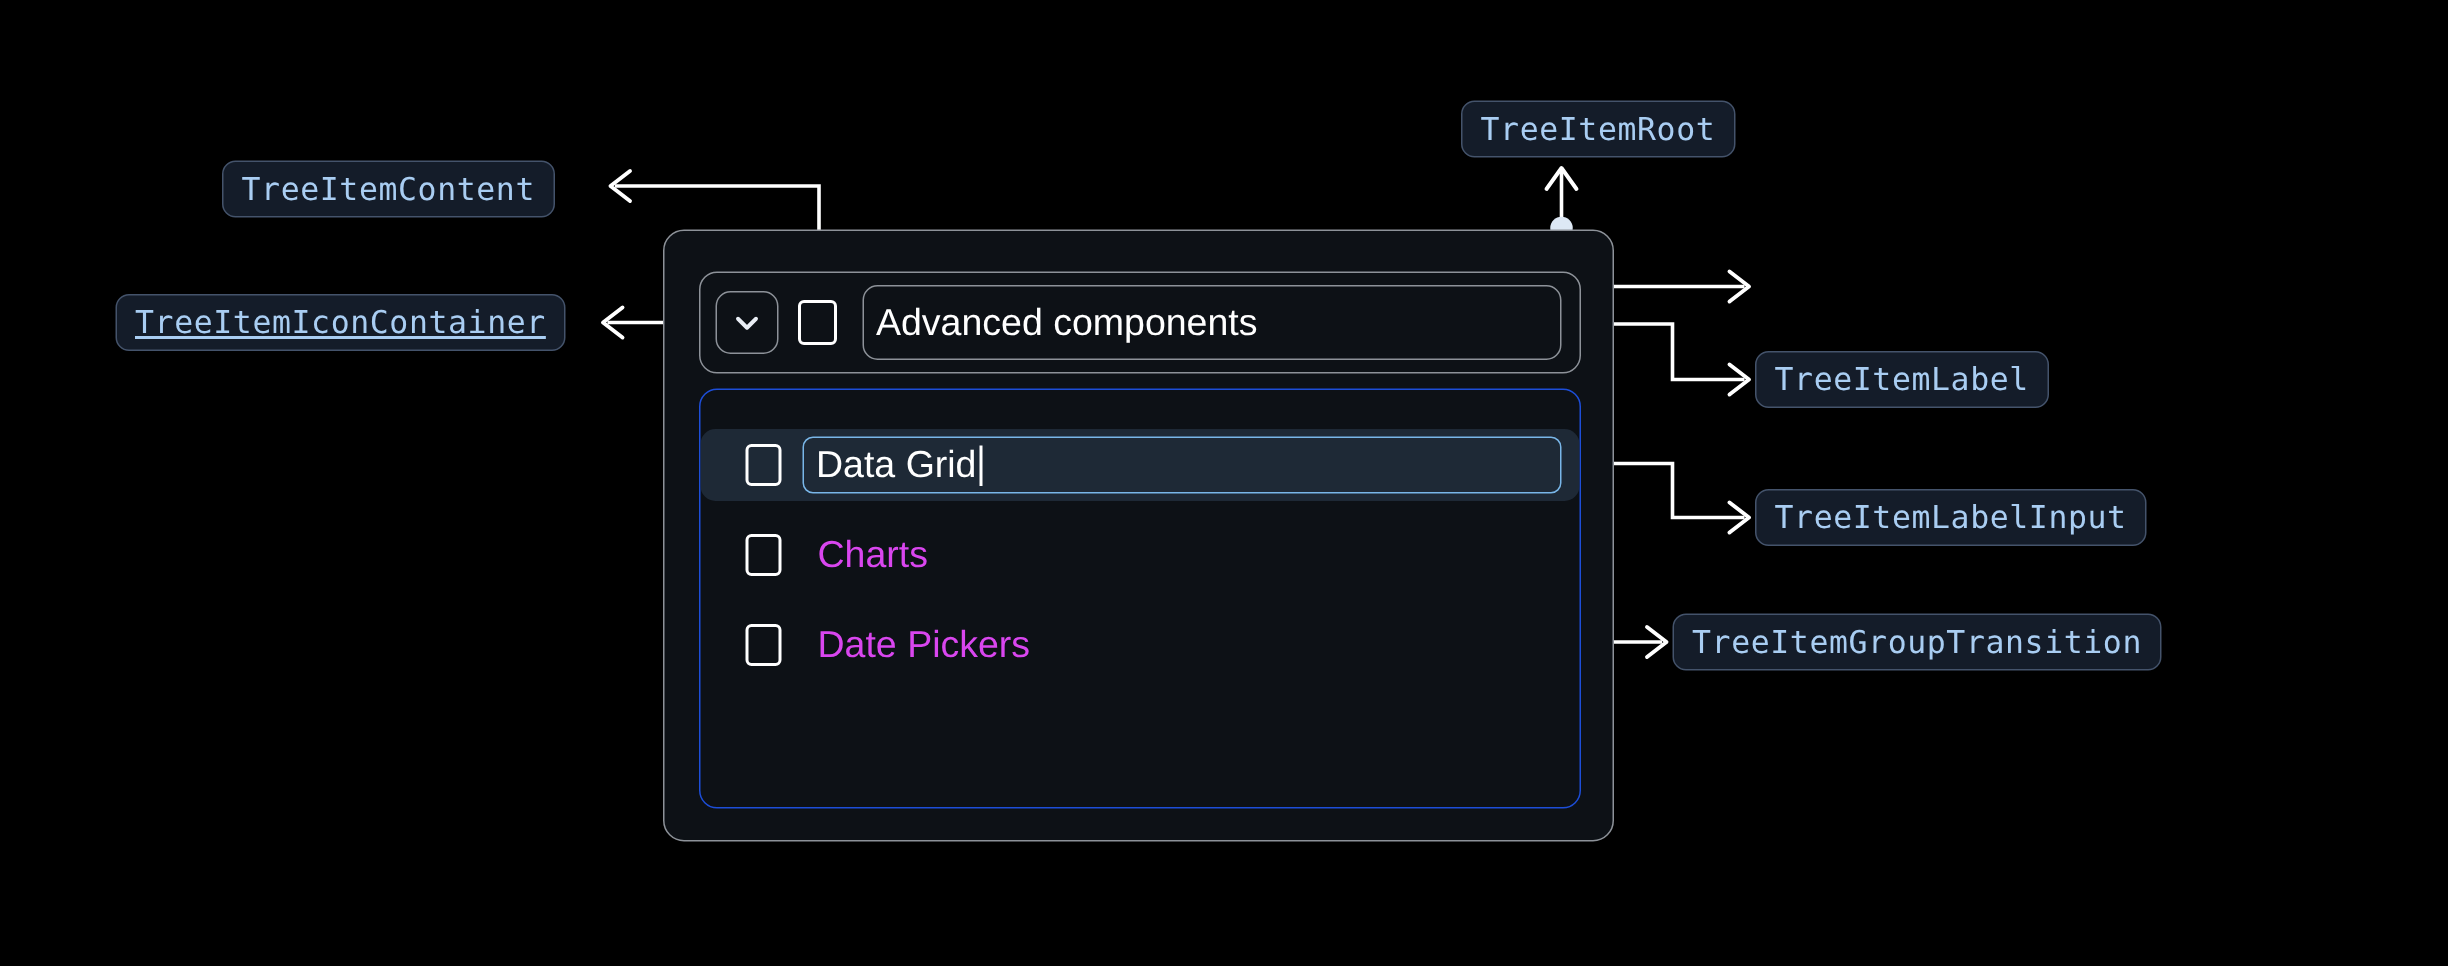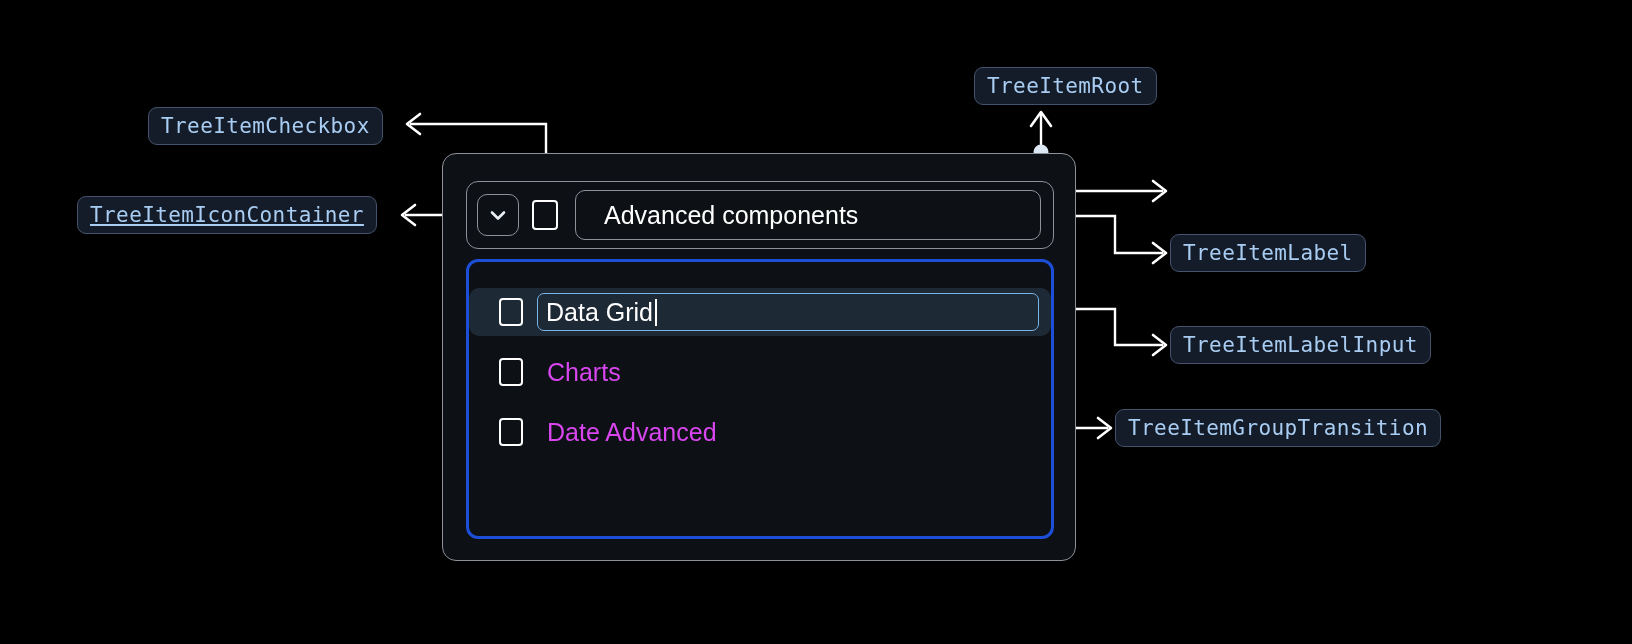--- a/index.html
+++ b/index.html
@@ -107,33 +107,33 @@
   #label-box {
     flex: 1 1 auto;
     height: 50px;
     box-sizing: border-box;
     margin-left: 10px;
     margin-right: 12px;
     border: 1px solid #8d9299;
     border-radius: 10px;
     display: flex;
     align-items: center;
-    padding-left: 28px;
+    padding-left: 8px;
     color: #ffffff;
     font-size: 25px;
   }
 
   #group-transition {
     position: absolute;
     left: 466px;
     top: 259px;
     width: 588px;
     height: 280px;
     box-sizing: border-box;
-    border: 3px solid #1d4ed8;
+    border: 1px solid #1d4ed8;
     border-radius: 12px;
     background: #0d1116;
     overflow: hidden;
     padding-top: 26px;
   }
 
   .t-row {
     position: relative;
     height: 48px;
     display: flex;
@@ -222,21 +222,21 @@
       <circle cx="546" cy="190" r="7.5"></circle>
       <circle cx="492" cy="215" r="7.5"></circle>
       <circle cx="1041" cy="152" r="7.5"></circle>
       <circle cx="1053" cy="191" r="7.5"></circle>
       <circle cx="1042" cy="216" r="7.5"></circle>
       <circle cx="1040" cy="309" r="7.5"></circle>
       <circle cx="1053" cy="428" r="7.5"></circle>
     </g>
   </svg>
 
-  <div class="chip" style="left:148px; top:107px;">TreeItemCheckbox</div>
+  <div class="chip" style="left:148px; top:107px;">TreeItemContent</div>
 
   <div class="chip" style="left:77px; top:196px;text-decoration:underline;">TreeItemIconContainer</div>
 
   <div class="chip" style="left:974px; top:67px;">TreeItemRoot</div>
 
 
   <div class="chip" style="left:1170px; top:234px;">TreeItemLabel</div>
 
   <div class="chip" style="left:1115px; top:409px;">TreeItemGroupTransition</div>
 
@@ -274,18 +274,18 @@
 
     <div class="t-row">
       <div class="pad"></div>
       <div class="t-cbox"></div>
       <div class="t-text">Charts</div>
     </div>
 
     <div class="t-row">
       <div class="pad"></div>
       <div class="t-cbox"></div>
-      <div class="t-text">Date Advanced</div>
+      <div class="t-text">Date Pickers</div>
     </div>
 
 
   </div>
 </div>
 
 </body></html>

